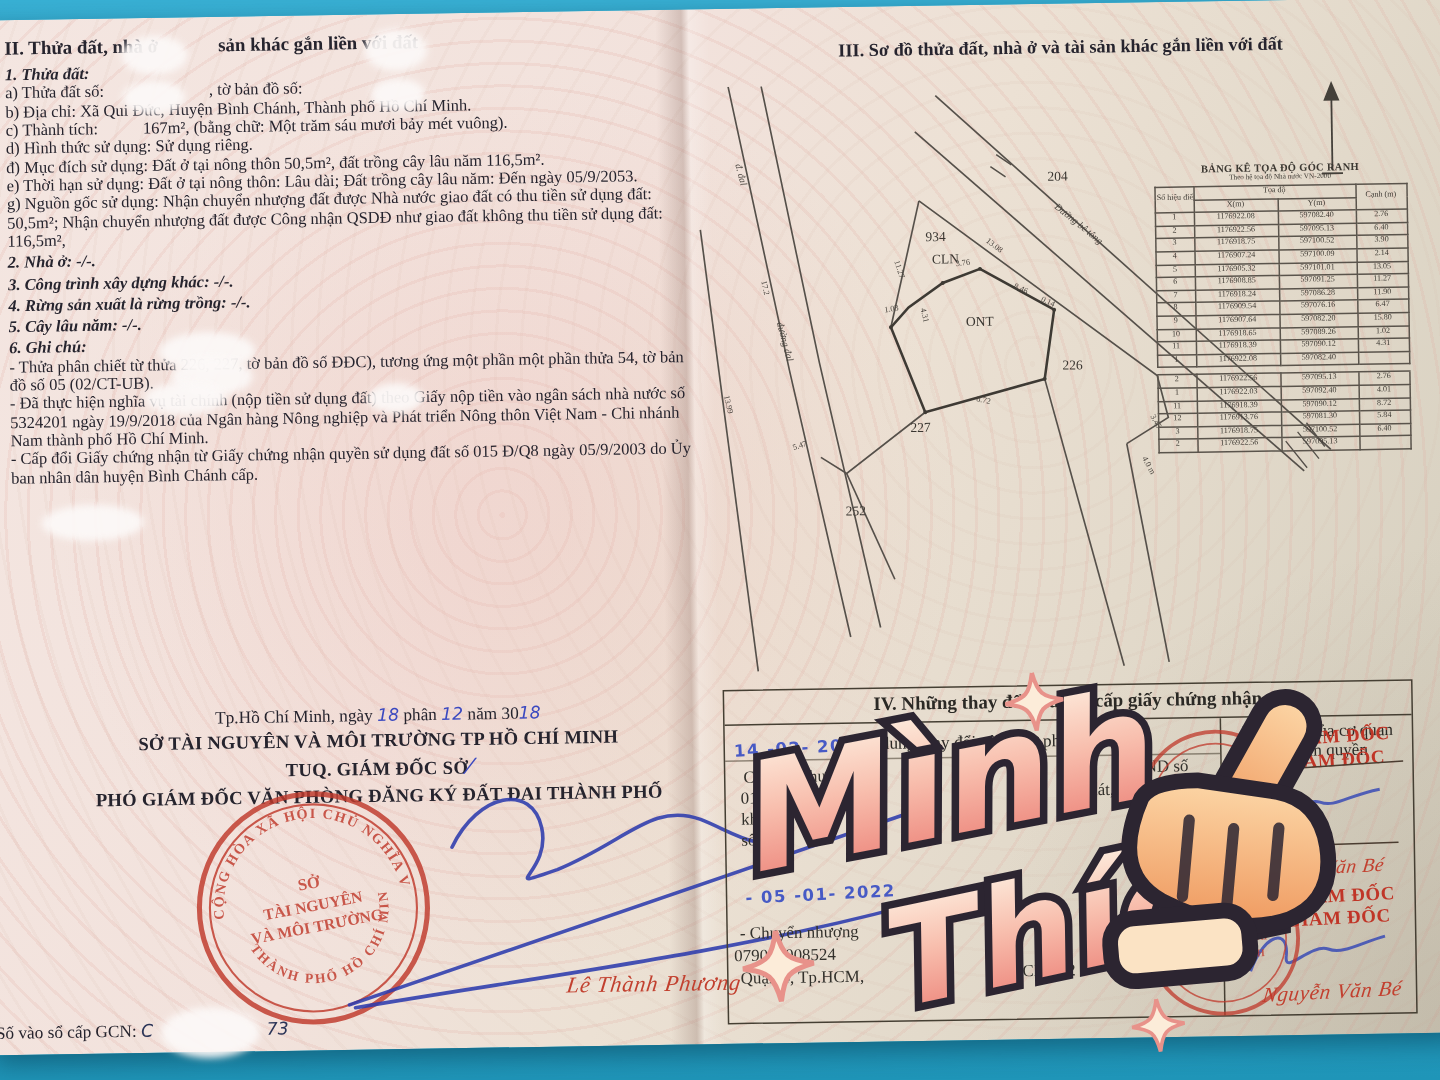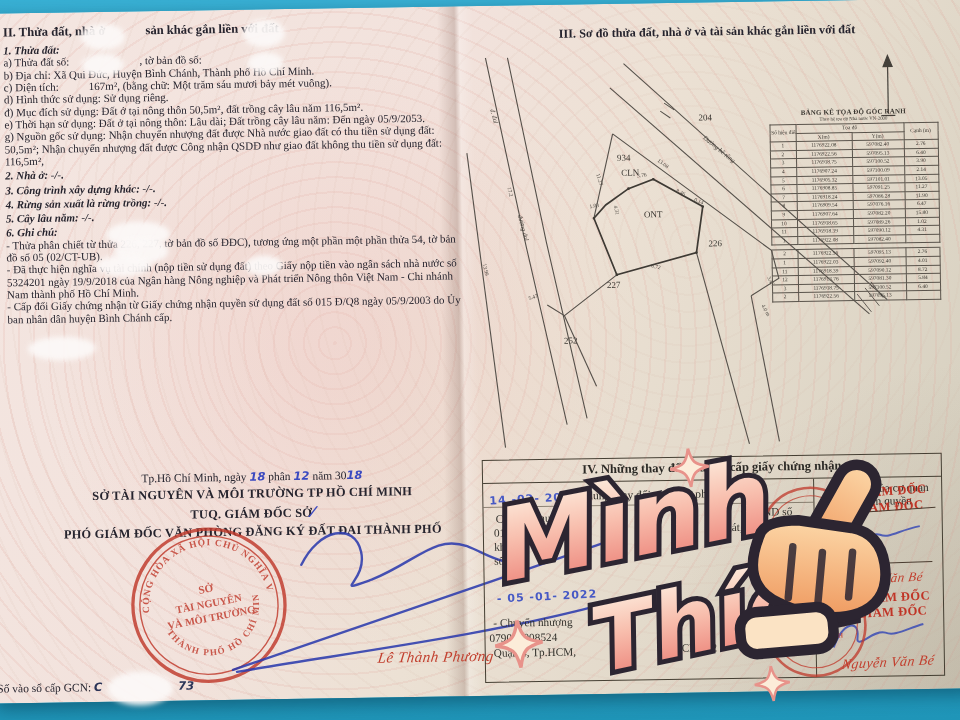--- a/index.html
+++ b/index.html
@@ -25,21 +25,21 @@
   #sec2 .t{font-weight:bold;font-size:12.6px;margin-bottom:5px;}
   #sec2 .num{font-weight:bold;font-style:italic;margin-top:2px;}
   #sec2 p{margin:0;}
   .g70{display:inline-block;width:70px;} .g40{display:inline-block;width:40px;}
   .g30{display:inline-block;width:30px;}
   
   .blob{position:absolute;background:rgba(252,249,248,.93);border-radius:50%;filter:blur(2.5px);}
   
   #sigblk{left:70px;top:460px;width:380px;text-align:center;color:#26242e;}
   #sigblk .dt{font-size:11.5px;}
-  .hand{font-family:"DejaVu Sans","Liberation Sans",sans-serif;font-style:italic;color:#3b49c0;font-weight:bold;}
+  .hand{font-family:"DejaVu Sans","Liberation Sans",sans-serif;font-style:italic;color:#3b49c0;font-weight:normal;}
   #sigblk .b{font-weight:bold;font-size:12.4px;margin-top:3px;letter-spacing:.2px;}
   #signer-name{left:356px;top:642px;width:170px;text-align:center;color:#c2402f;
     font-style:italic;font-size:15px;letter-spacing:.5px;transform:skewX(-8deg);}
   #gcn{left:2px;top:668px;font-size:11.5px;color:#26242e;}
   
   #sec3-title{left:496px;top:22px;width:452px;text-align:center;font-weight:bold;font-size:12.2px;color:#26242e;}
   #mapsvg{left:478px;top:52px;}
   
   #coordbox{left:779px;top:108px;width:176px;color:#3c3832;}
   #coordbox .ct{font-weight:bold;font-size:7px;text-align:center;letter-spacing:.2px;}
@@ -82,21 +82,21 @@
   <div id="fold" class="abs"></div>
   <div id="shade-br" class="abs"></div>
 
   <div id="sec2" class="abs">
     <div class="t">
       <span>II. Thửa đất, nhà ở</span><span class="g40"></span><span>sản khác gắn liền với đất</span>
     </div>
     <p class="num">1. Thửa đất:</p>
     <p><span>a) Thửa đất số:</span><span class="g70"></span><span>, tờ bản đồ số:</span><span class="g40"></span></p>
     <p>b) Địa chỉ: Xã Qui Đức, Huyện Bình Chánh, Thành phố Hồ Chí Minh.</p>
-    <p><span>c) Diện tích:</span><span class="g30"></span><span>167m², (bằng chữ: Một trăm sáu mươi bảy mét vuông).</span></p>
+    <p><span>c) Thành tích:</span><span class="g30"></span><span>167m², (bằng chữ: Một trăm sáu mươi bảy mét vuông).</span></p>
     <p>d) Hình thức sử dụng:  Sử dụng riêng.</p>
     <p>đ) Mục đích sử dụng:  Đất ở tại nông thôn 50,5m², đất trồng cây lâu năm 116,5m².</p>
     <p>e) Thời hạn sử dụng:  Đất ở tại nông thôn: Lâu dài; Đất trồng cây lâu năm: Đến ngày 05/9/2053.</p>
     <p>g) Nguồn gốc sử dụng: Nhận chuyển nhượng đất được Nhà nước giao đất có thu tiền sử dụng đất: 50,5m²; Nhận chuyển nhượng đất được Công nhận QSDĐ như giao đất không thu tiền sử dụng đất: 116,5m²,</p>
     <p class="num">2. Nhà ở:  -/-.</p>
     <p class="num">3. Công trình xây dựng khác:  -/-.</p>
     <p class="num">4. Rừng sản xuất là rừng trồng:  -/-.</p>
     <p class="num">5. Cây lâu năm:  -/-.</p>
     <p class="num">6. Ghi chú:</p>
     <p>- Thửa        phân chiết từ thửa 226, 227, tờ bản đồ số         ĐĐC), tương ứng một phần một phần thửa 54, tờ bản đồ số 05 (02/CT-UB).</p>

